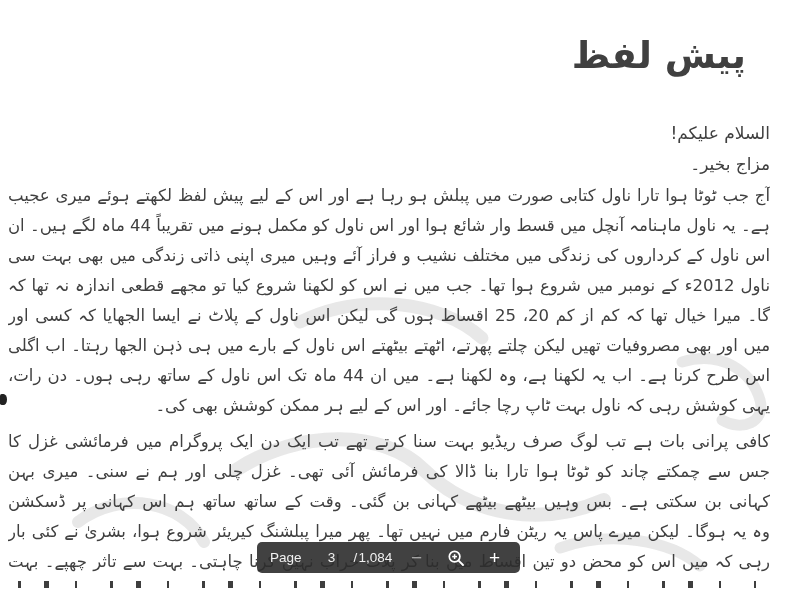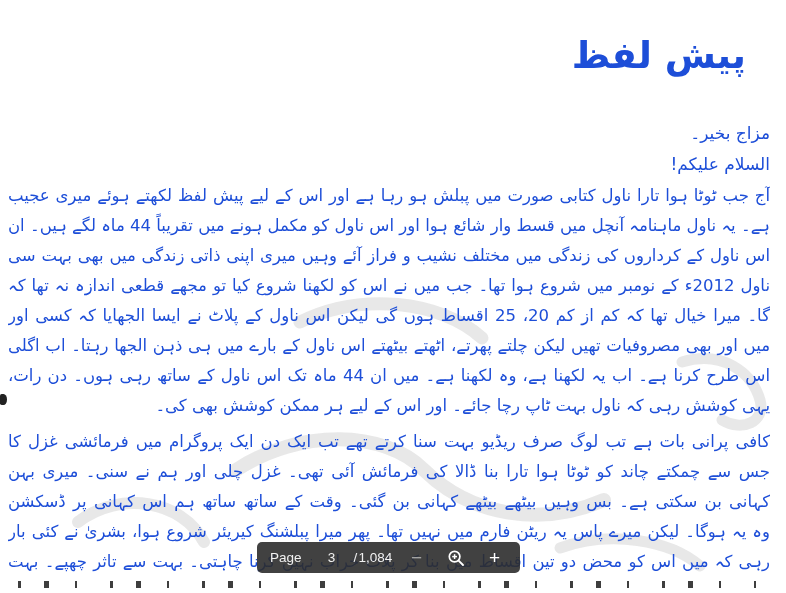--- a/index.html
+++ b/index.html
@@ -21,21 +21,21 @@
   .watermark {
     position: absolute;
     inset: 0;
     z-index: 0;
     pointer-events: none;
   }
   .page-content {
     position: absolute;
     inset: 0;
     z-index: 1;
-    color: #1d4ed8;
+    color: #404040;
   }
   .doc-title {
     position: absolute;
     top: 34px;
     right: 40px;
     direction: rtl;
     font-size: 37px;
     font-weight: bold;
     letter-spacing: 1px;
     white-space: nowrap;
@@ -166,22 +166,22 @@
       <path d="M 78 522 C 120 490, 182 500, 204 542" stroke-width="12"></path>
       <path d="M 560 548 C 610 530, 670 540, 700 566" stroke-width="11"></path>
     </g>
   </svg>
 
   <div class="page-content">
 
     <div class="doc-title">پیش لفظ</div>
 
     <div class="greetings">
+      <div class="greet-line">السلام علیکم!</div>
       <div class="greet-line">مزاج بخیر۔</div>
-      <div class="greet-line">السلام علیکم!</div>
     </div>
 
     <div class="para para-1">
       <div class="line">آج جب ٹوٹا ہوا تارا ناول کتابی صورت میں پبلش ہو رہا ہے اور اس کے لیے پیش لفظ لکھتے ہوئے میری عجیب سی کیفیت</div>
       <div class="line">ہے۔ یہ ناول ماہنامہ آنچل میں قسط وار شائع ہوا اور اس ناول کو مکمل ہونے میں تقریباً 44 ماہ لگے ہیں۔ ان 44 ماہ میں جہاں میرے</div>
       <div class="line">اس ناول کے کرداروں کی زندگی میں مختلف نشیب و فراز آئے وہیں میری اپنی ذاتی زندگی میں بھی بہت سی تبدیلیاں رونما ہوئی ہیں۔ یہ</div>
       <div class="line">ناول 2012ء کے نومبر میں شروع ہوا تھا۔ جب میں نے اس کو لکھنا شروع کیا تو مجھے قطعی اندازہ نہ تھا کہ یہ اتنا طویل ناول ہو جائے</div>
       <div class="line">گا۔ میرا خیال تھا کہ کم از کم 20، 25 اقساط ہوں گی لیکن اس ناول کے پلاٹ نے ایسا الجھایا کہ کسی اور طرف دھیان ہی نہ رہا۔ زندگی</div>
       <div class="line">میں اور بھی مصروفیات تھیں لیکن چلتے پھرتے، اٹھتے بیٹھتے اس ناول کے بارے میں ہی ذہن الجھا رہتا۔ اب اگلی قسط میں یہ لکھنا ہے،</div>
       <div class="line">اس طرح کرنا ہے۔ اب یہ لکھنا ہے، وہ لکھنا ہے۔ میں ان 44 ماہ تک اس ناول کے ساتھ رہی ہوں۔ دن رات، صبح شام......اور بس</div>

